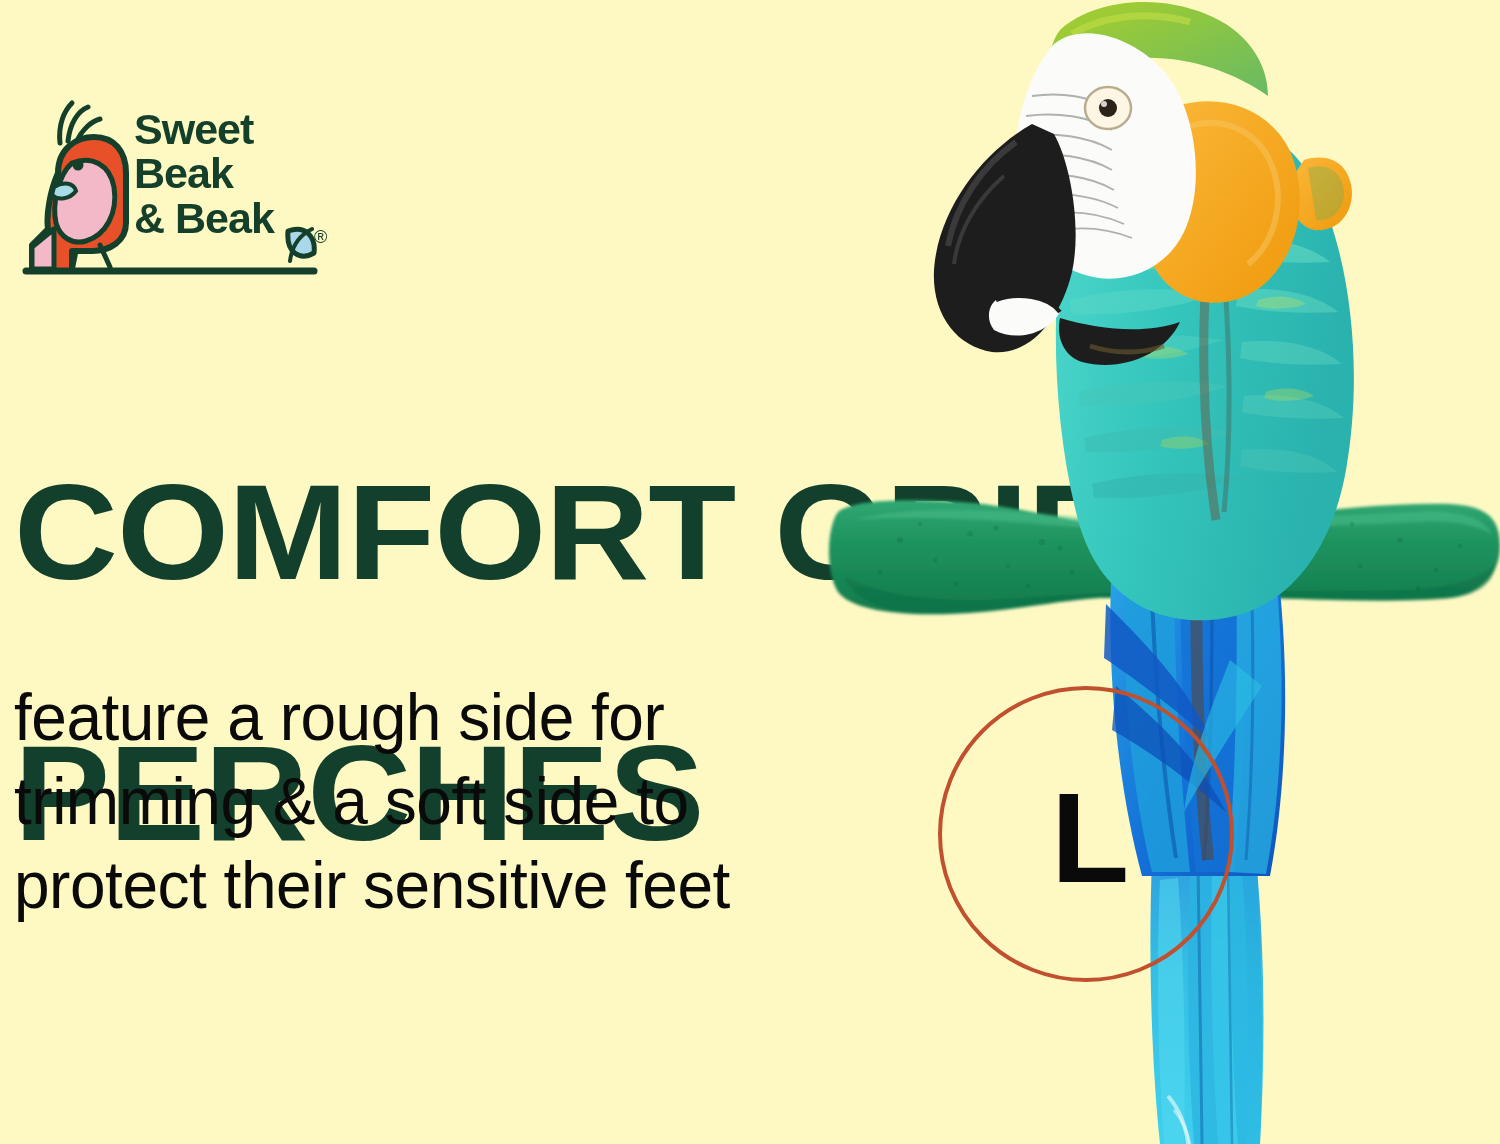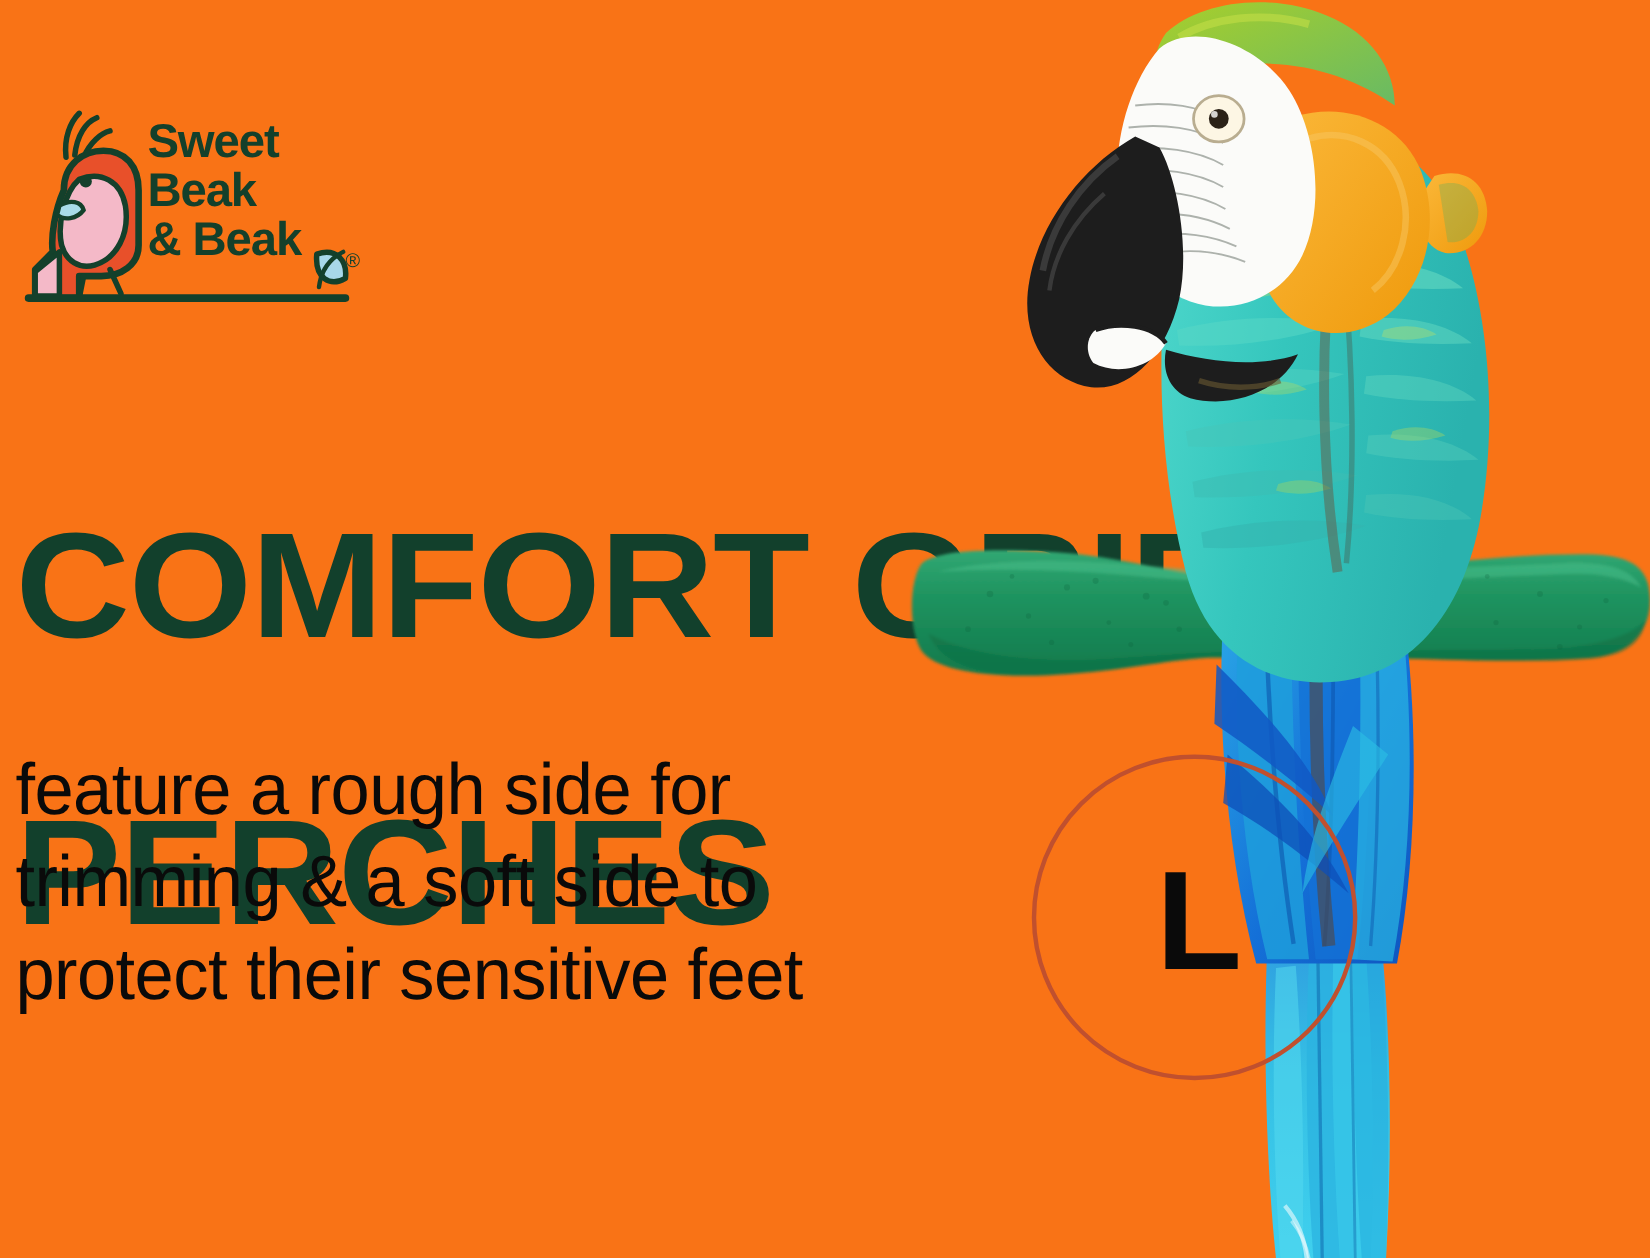--- a/index.html
+++ b/index.html
@@ -7,21 +7,21 @@
     padding: 0;
     background: #ffffff;
   }
   body {
     font-family: "Liberation Sans", sans-serif;
   }
   #poster {
     position: relative;
     width: 1500px;
     height: 1144px;
-    background: #f97316;
+    background: #fef9c3;
     overflow: hidden;
   }
 
   
   .logo-block {
     position: absolute;
     left: 14px;
     top: 95px;
     width: 330px;
     height: 180px;

